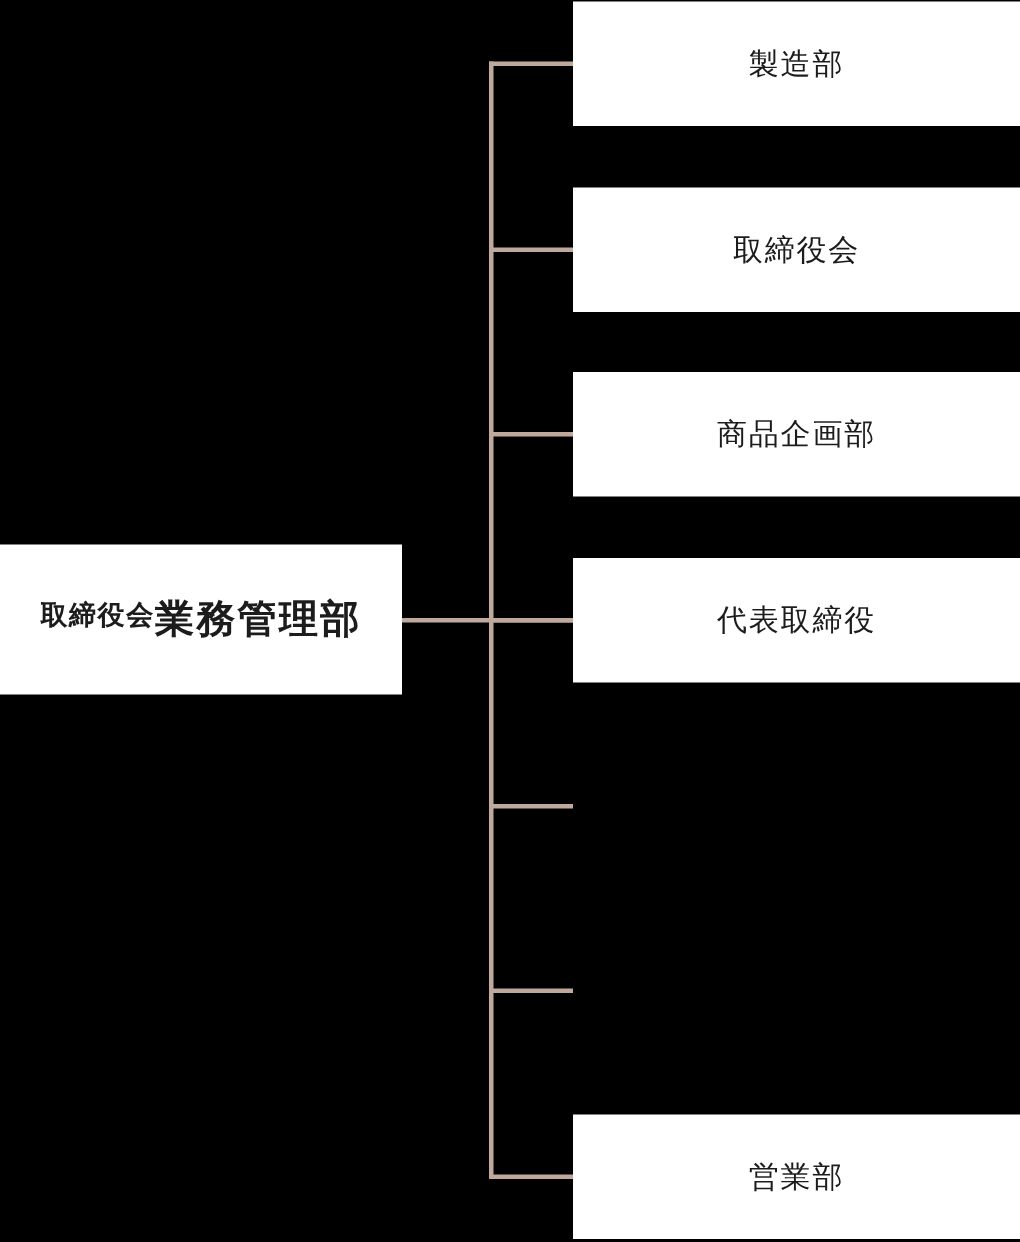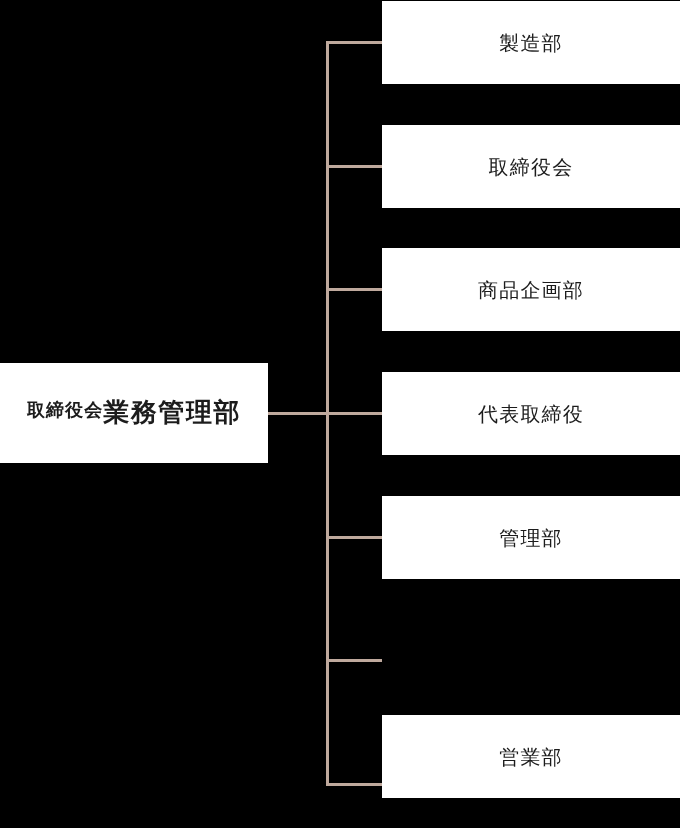--- a/index.html
+++ b/index.html
@@ -59,21 +59,21 @@
     font-weight: 400;
     letter-spacing: 0.06em;
     line-height: 1.2;
   }
   .dept-1 { top: 1px; }
   .dept-2 { top: 125px; }
   .dept-3 { top: 248px; }
   .dept-4 { top: 372px; }
   .dept-5 { top: 496px; }
   .dept-6 { top: 619px; }
-  .dept-7 { top: 715px; text-align: center; }
+  .dept-7 { top: 743px; text-align: center; }
   .line {
     position: absolute;
     background: var(--connector);
   }
   .vline {
     left: 326px;
     top: 41px;
     width: 3px;
     height: 745px;
   }
@@ -122,20 +122,17 @@
   </div>
   <div class="box dept-box dept-2">
     <span class="dept-label">取締役会</span>
   </div>
   <div class="box dept-box dept-3">
     <span class="dept-label">商品企画部</span>
   </div>
   <div class="box dept-box dept-4">
     <span class="dept-label">代表取締役</span>
   </div>
-  <div class="box dept-box dept-5">
-    <span class="dept-label">管理部</span>
-  </div>
   <div class="box dept-box dept-7">
     <span class="dept-label">営業部</span>
   </div>
 
 </div>
 
 </body></html>

